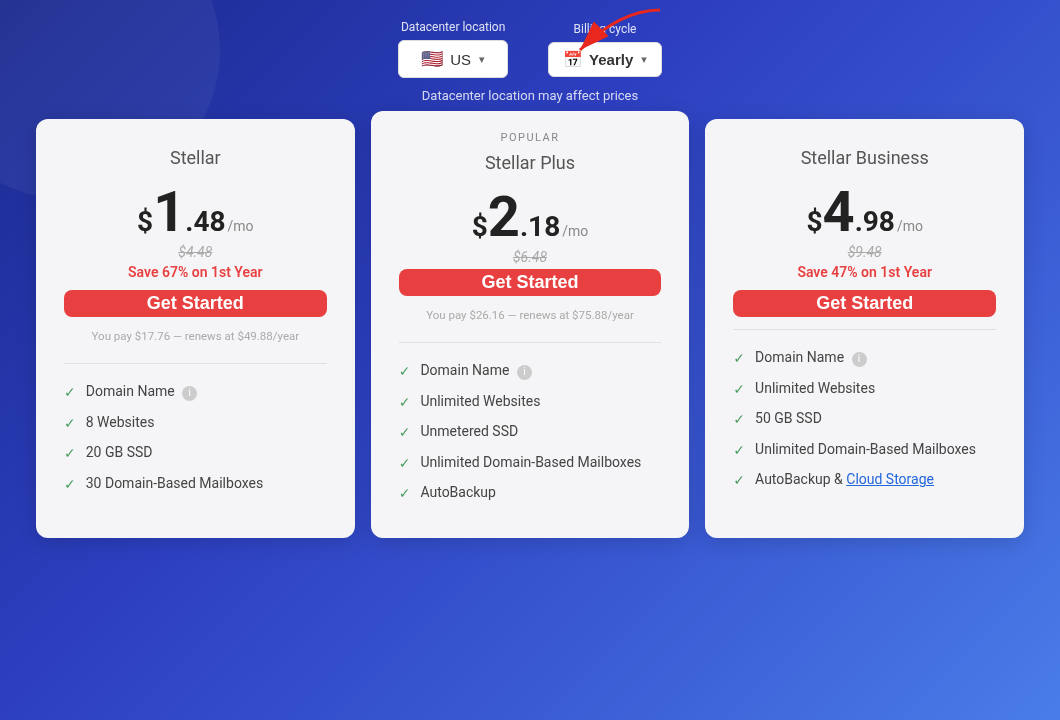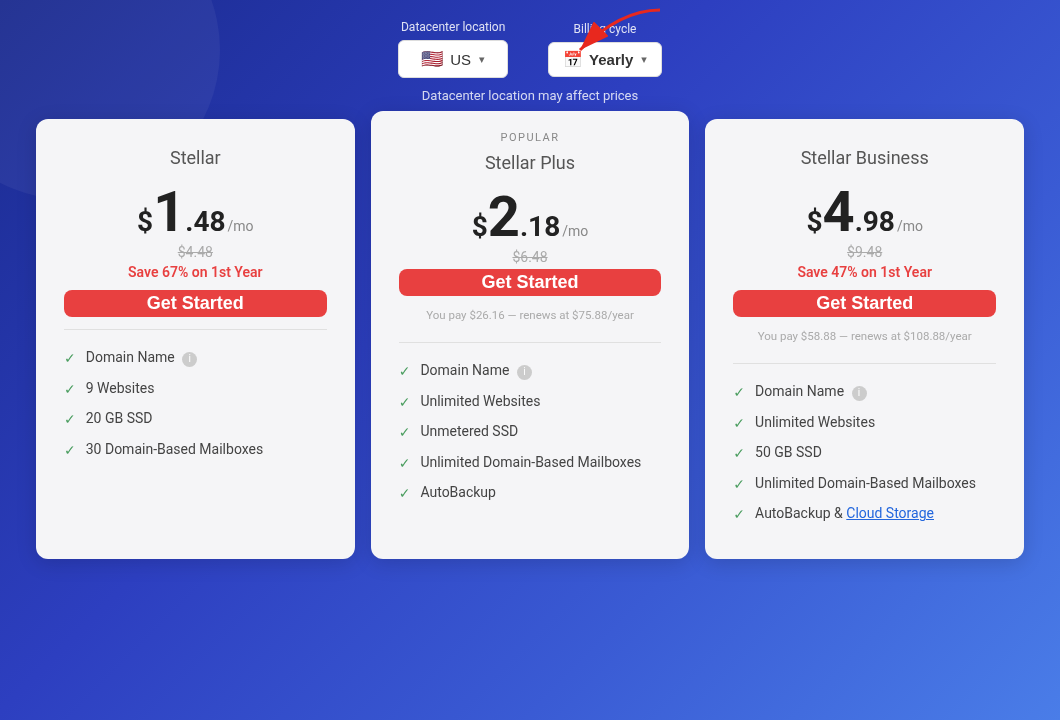--- a/index.html
+++ b/index.html
@@ -166,20 +166,21 @@
       color: #888;
       margin-left: 2px;
     }
 
     .original-price {
       text-align: center;
       font-size: 14px;
       color: #aaa;
       text-decoration: line-through;
       margin-bottom: 4px;
+      font-style: italic;
     }
 
     .save-text {
       text-align: center;
       font-size: 14px;
       font-weight: 600;
       color: #e84040;
       margin-bottom: 10px;
     }
 
@@ -306,29 +307,30 @@
     <div class="plan-name">Stellar</div>
     <div class="price-row">
       <span class="price-dollar">$</span>
       <span class="price-big">1</span>
       <span class="price-decimal">.48</span>
       <span class="price-period">/mo</span>
     </div>
     <div class="original-price">$4.48</div>
     <div class="save-text">Save 67% on 1st Year</div>
     <button class="get-started-btn">Get Started</button>
+    <div class="renew-note">You pay $17.76 — renews at $49.88/year</div>
     <hr class="divider">
     <ul class="features-list">
       <li>
         <span class="check-icon">✓</span>
         <span>Domain Name <span class="info-icon">i</span></span>
       </li>
       <li>
         <span class="check-icon">✓</span>
-        <span>9 Websites</span>
+        <span>8 Websites</span>
       </li>
       <li>
         <span class="check-icon">✓</span>
         <span>20 GB SSD</span>
       </li>
       <li>
         <span class="check-icon">✓</span>
         <span>30 Domain-Based Mailboxes</span>
       </li>
     </ul>
@@ -375,21 +377,20 @@
     <div class="plan-name">Stellar Business</div>
     <div class="price-row">
       <span class="price-dollar">$</span>
       <span class="price-big">4</span>
       <span class="price-decimal">.98</span>
       <span class="price-period">/mo</span>
     </div>
     <div class="original-price">$9.48</div>
     <div class="save-text">Save 47% on 1st Year</div>
     <button class="get-started-btn">Get Started</button>
-    <div class="renew-note">You pay $58.88 — renews at $108.88/year</div>
     <hr class="divider">
     <ul class="features-list">
       <li>
         <span class="check-icon">✓</span>
         <span>Domain Name <span class="info-icon">i</span></span>
       </li>
       <li>
         <span class="check-icon">✓</span>
         <span>Unlimited Websites</span>
       </li>

